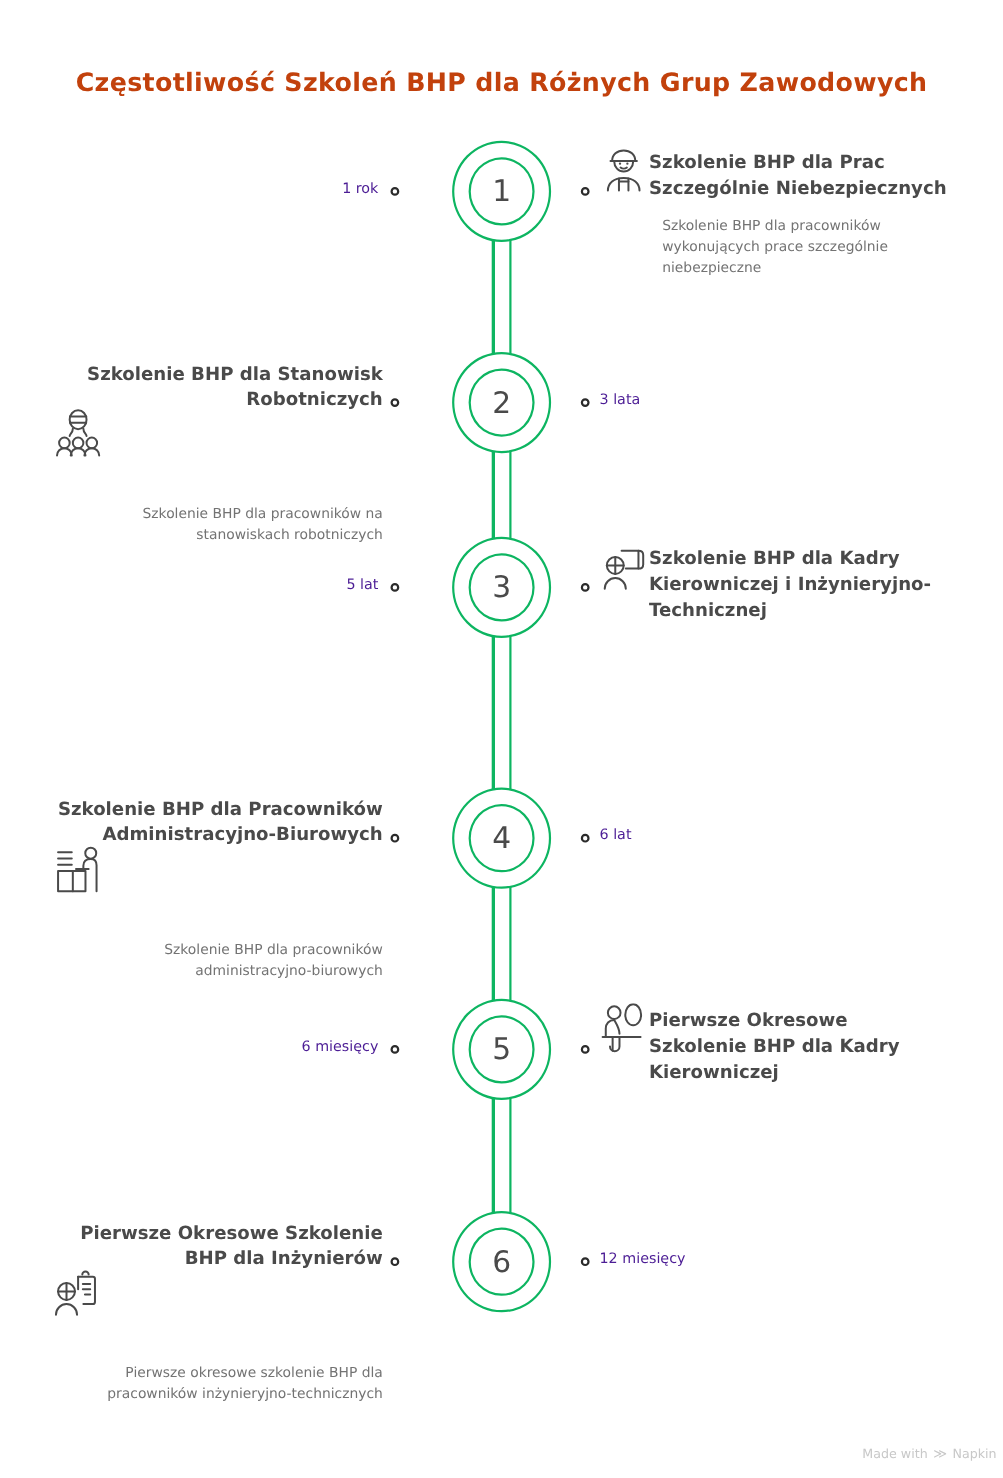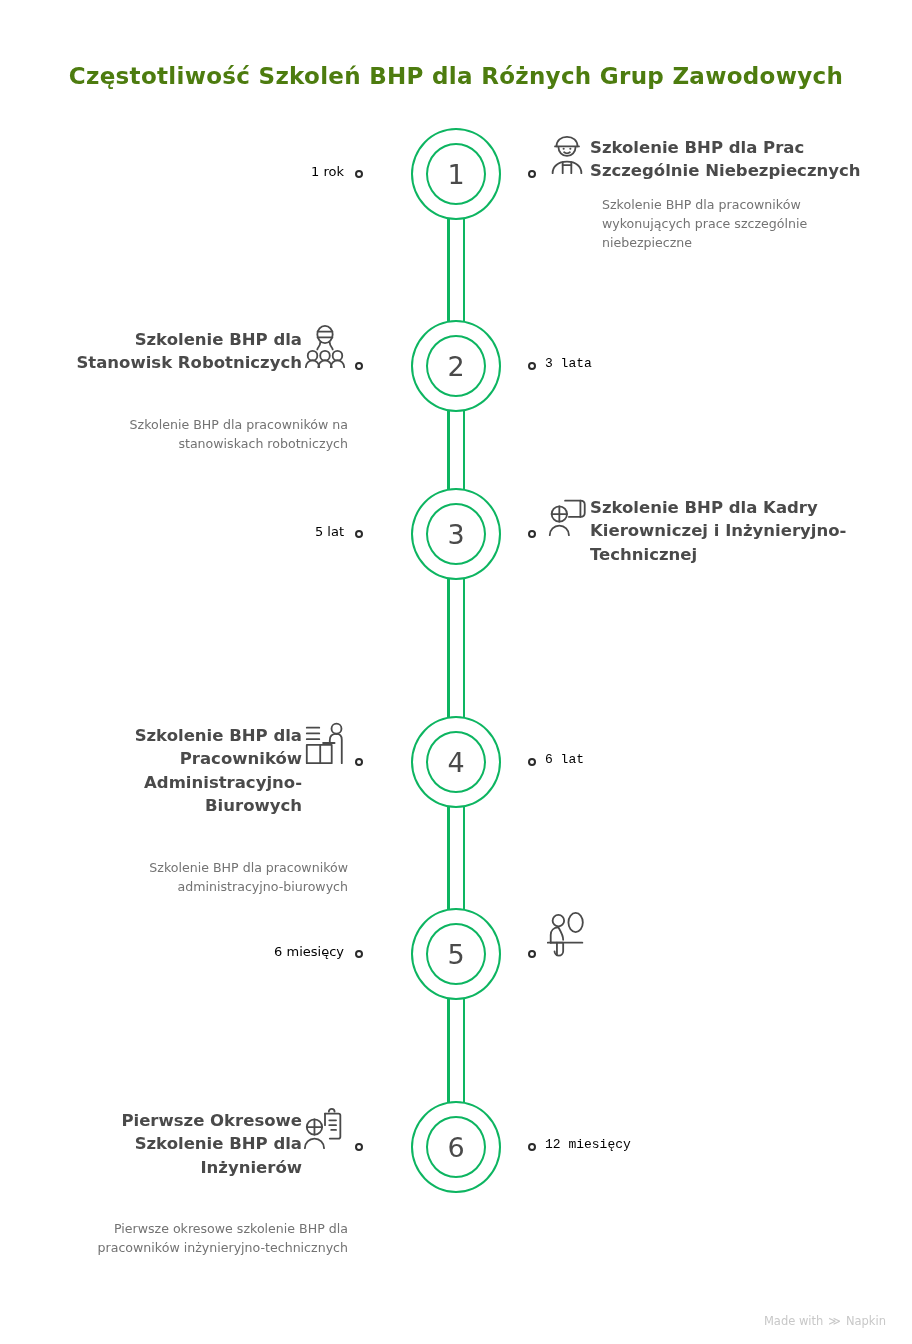--- a/index.html
+++ b/index.html
@@ -19,21 +19,21 @@
   
   .page-title {
     position: absolute;
     top: 48px;
     left: 0;
     width: 912px;
     text-align: center;
     font-size: 23px;
     font-weight: bold;
     letter-spacing: 0.3px;
-    color: #4d7c0f;
+    color: #c2410c;
     font-family: "DejaVu Sans", sans-serif;
   }
 
   
   .timeline {
     position: absolute;
     top: 110px;
     left: 0;
     width: 912px;
   }
@@ -131,20 +131,21 @@
     left: 48px;
     width: 300px;
     text-align: right;
   }
 
   .side .headline {
     display: flex;
     align-items: flex-start;
   }
   .side.left .headline {
+    flex-direction: column;
     justify-content: flex-end;
   }
   .side .title {
     font-size: 16.5px;
     font-weight: bold;
     line-height: 1.42;
     color: #4a4a4a;
     font-family: "DejaVu Sans", sans-serif;
   }
   .side.left .title { text-align: right; }
@@ -165,39 +166,38 @@
     font-family: "DejaVu Sans", sans-serif;
   }
   .side.right .desc { padding-left: 58px; }
   .side.left  .desc { padding-right: 0px; margin-top: 40px; }
 
   
   .duration {
     position: absolute;
     top: -10px;
     font-size: 13px;
-    color: #000000;
+    color: #4c1d95;
     white-space: nowrap;
     font-family: "DejaVu Sans", sans-serif;
   }
   .duration.left {
     left: 0;
     width: 344px;
     text-align: right;
   }
   .duration.right {
     left: 545px;
     text-align: center;
-    font-family: Liberation Mono, monospace;
   }
 
   
   .watermark {
     position: absolute;
-    right: 26px;
+    right: 6px;
     bottom: 16px;
     display: flex;
     align-items: flex-end;
     gap: 5px;
     font-size: 11.5px;
     color: #c8c8c8;
     font-family: "DejaVu Sans", sans-serif;
   }
   .watermark .mark { font-size: 12px; color: #c8c8c8; }
 </style>
@@ -336,20 +336,21 @@
             <svg viewBox="0 0 48 48" fill="none" stroke="#4a4a4a" stroke-width="1.9" stroke-linecap="round" stroke-linejoin="round">
     <circle cx="15" cy="9" r="6"></circle>
     <ellipse cx="33" cy="11" rx="7.5" ry="10"></ellipse>
     <path d="M15 16c-5 0-8 3.5-8 8v8"></path>
     <path d="M15 16c2 3.5 5 8 5 13"></path>
     <path d="M7 32h13v9a4.5 4.5 0 0 1-9 0"></path>
     <path d="M13.5 32v13"></path>
     <path d="M4 32h36"></path>
   </svg>
           </span>
+          <div class="title">Pierwsze Okresowe Szkolenie BHP dla Kadry Kierowniczej</div>
         </div>
       </div>
     </div>
     <div class="row" style="top: 1037px;">
       <div class="node">
         <div class="ring-outer"></div>
         <div class="ring-inner"></div>
         <div class="num">6</div>
       </div>
       <div class="dot left"></div>

